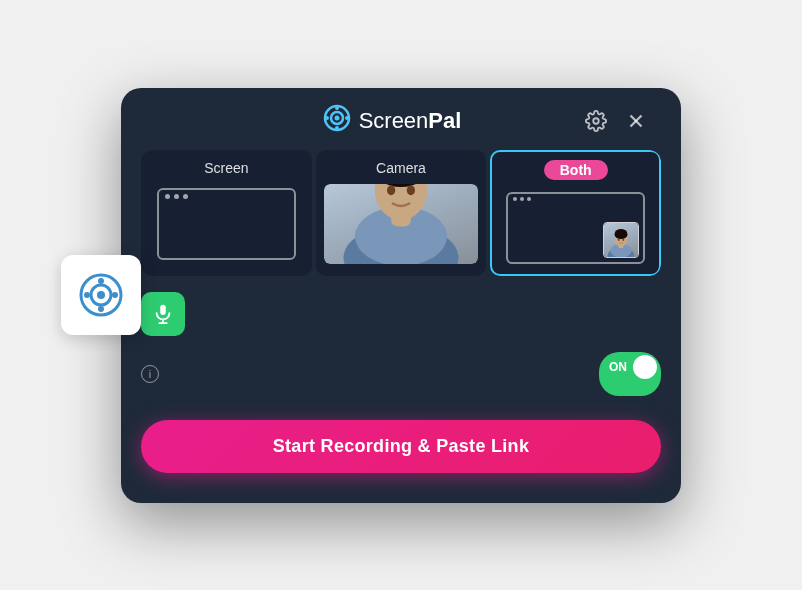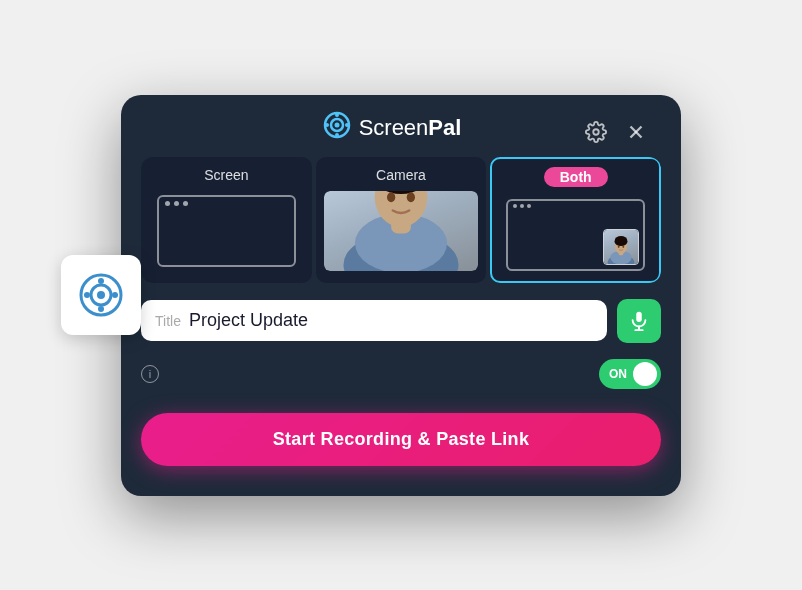--- a/index.html
+++ b/index.html
@@ -41,21 +41,21 @@
       background: #1e2a3a;
       border-radius: 20px;
       box-shadow: 0 20px 60px rgba(0,0,0,0.4);
       overflow: hidden;
       padding-bottom: 30px;
     }
 
     
     .title-bar {
       display: flex;
-      align-items: flex-end;
+      align-items: center;
       justify-content: space-between;
       padding: 16px 32px 12px 20px;
     }
 
     .title-bar-center {
       display: flex;
       align-items: center;
       gap: 8px;
     }
 
@@ -293,21 +293,21 @@
       align-items: center;
       justify-content: center;
       cursor: pointer;
     }
 
     .toggle-switch {
       display: flex;
       align-items: center;
       background: #2ecc71;
       border-radius: 20px;
-      padding: 3px 4px 3px 10px;
+      padding: 3px 4px 17px 10px;
       gap: 6px;
       cursor: pointer;
       min-width: 60px;
     }
 
     .toggle-on-label {
       font-size: 12px;
       font-weight: 700;
       color: white;
     }
@@ -490,24 +490,20 @@
                 </svg>
               </div>
             </div>
           </div>
         </div>
       </button>
     </div>
 
     
     <div class="title-row">
-      <div class="title-input-wrapper">
-        <span class="title-label">Title</span>
-        <input class="title-input" type="text" value="Project Update" style="">
-      </div>
       <button class="mic-btn">
         <svg width="22" height="22" viewBox="0 0 24 24" fill="white">
           <rect x="9" y="2" width="6" height="11" rx="3" fill="white"></rect>
           <path d="M5 11a7 7 0 0 0 14 0" stroke="white" stroke-width="2" fill="none" stroke-linecap="round"></path>
           <line x1="12" y1="18" x2="12" y2="22" stroke="white" stroke-width="2" stroke-linecap="round"></line>
           <line x1="8" y1="22" x2="16" y2="22" stroke="white" stroke-width="2" stroke-linecap="round"></line>
         </svg>
       </button>
     </div>
 

